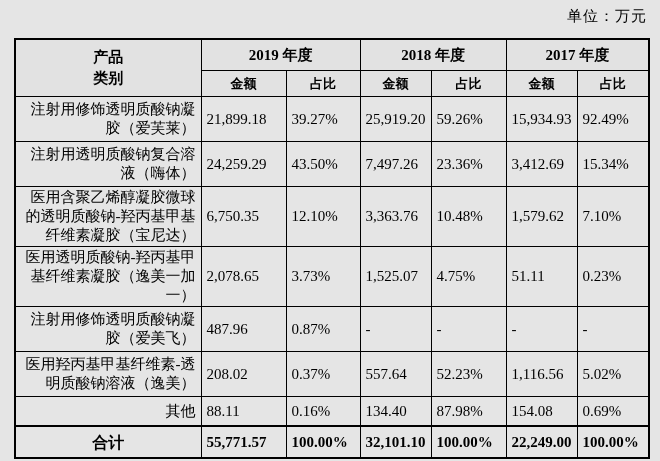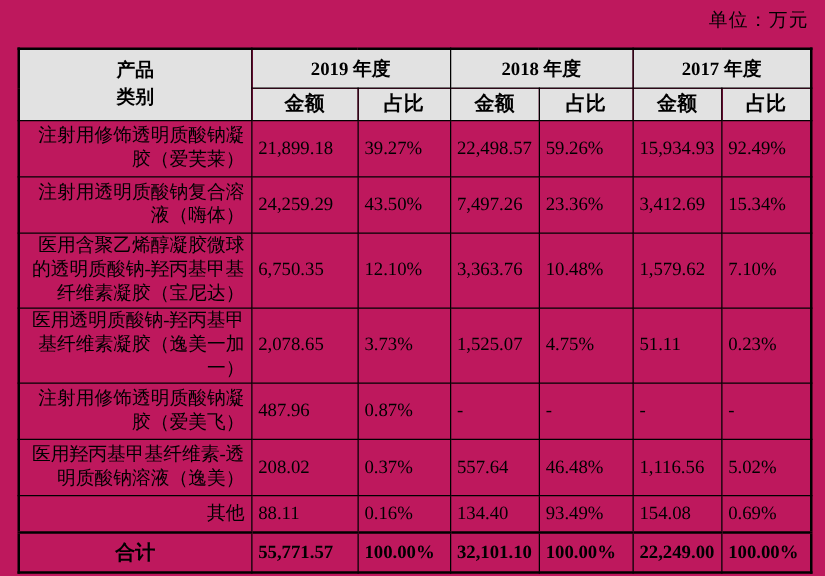--- a/index.html
+++ b/index.html
@@ -1,20 +1,20 @@
 <!DOCTYPE html>
 <html><head>
 <meta charset="utf-8">
 <style>
   html, body { margin: 0; padding: 0; }
   .page {
     position: relative;
     width: 660px;
     height: 461px;
-    background: #be185d;
+    background: #e5e5e5;
     font-family: "Liberation Serif", "DejaVu Serif", serif;
     color: #000000;
     overflow: hidden;
   }
   .unit-label {
     position: absolute;
     top: 7px;
     right: 13px;
     font-size: 15px;
     letter-spacing: 1px;
@@ -35,21 +35,21 @@
     overflow: hidden;
     vertical-align: middle;
   }
   .data-table thead th {
     background: #e2e2e2;
     font-weight: bold;
     text-align: center;
     padding: 0 4px;
   }
   .year-row th { height: 30px; }
-  .sub-row th { height: 25px; font-size: 16px; }
+  .sub-row th { height: 25px; font-size: 13px; }
   .product-head div { line-height: 21px; }
   .name-cell {
     text-align: right;
     line-height: 19px;
     padding: 1px 4px;
   }
   .num-cell {
     text-align: left;
     font-size: 14.5px;
     padding-right: 6px;
@@ -101,21 +101,21 @@
         <th>占比</th>
         <th>金额</th>
         <th>占比</th>
       </tr>
     </thead>
     <tbody>
       <tr class="h2l">
         <td class="name-cell">注射用修饰透明质酸钠凝胶（爱芙莱）</td>
         <td class="num-cell">21,899.18</td>
         <td class="num-cell">39.27%</td>
-        <td class="num-cell">22,498.57</td>
+        <td class="num-cell">25,919.20</td>
         <td class="num-cell">59.26%</td>
         <td class="num-cell">15,934.93</td>
         <td class="num-cell">92.49%</td>
       </tr>
       <tr class="h2l">
         <td class="name-cell">注射用透明质酸钠复合溶液（嗨体）</td>
         <td class="num-cell">24,259.29</td>
         <td class="num-cell">43.50%</td>
         <td class="num-cell">7,497.26</td>
         <td class="num-cell">23.36%</td>
@@ -147,30 +147,30 @@
         <td class="num-cell">-</td>
         <td class="num-cell">-</td>
         <td class="num-cell">-</td>
         <td class="num-cell">-</td>
       </tr>
       <tr class="h2l">
         <td class="name-cell">医用羟丙基甲基纤维素-透明质酸钠溶液（逸美）</td>
         <td class="num-cell">208.02</td>
         <td class="num-cell">0.37%</td>
         <td class="num-cell">557.64</td>
-        <td class="num-cell">46.48%</td>
+        <td class="num-cell">52.23%</td>
         <td class="num-cell">1,116.56</td>
         <td class="num-cell">5.02%</td>
       </tr>
       <tr class="h1l">
         <td class="name-cell">其他</td>
         <td class="num-cell">88.11</td>
         <td class="num-cell">0.16%</td>
         <td class="num-cell">134.40</td>
-        <td class="num-cell">93.49%</td>
+        <td class="num-cell">87.98%</td>
         <td class="num-cell">154.08</td>
         <td class="num-cell">0.69%</td>
       </tr>
       <tr class="total-row">
         <td class="name-cell">合计</td>
         <td class="num-cell">55,771.57</td>
         <td class="num-cell">100.00%</td>
         <td class="num-cell">32,101.10</td>
         <td class="num-cell">100.00%</td>
         <td class="num-cell">22,249.00</td>

